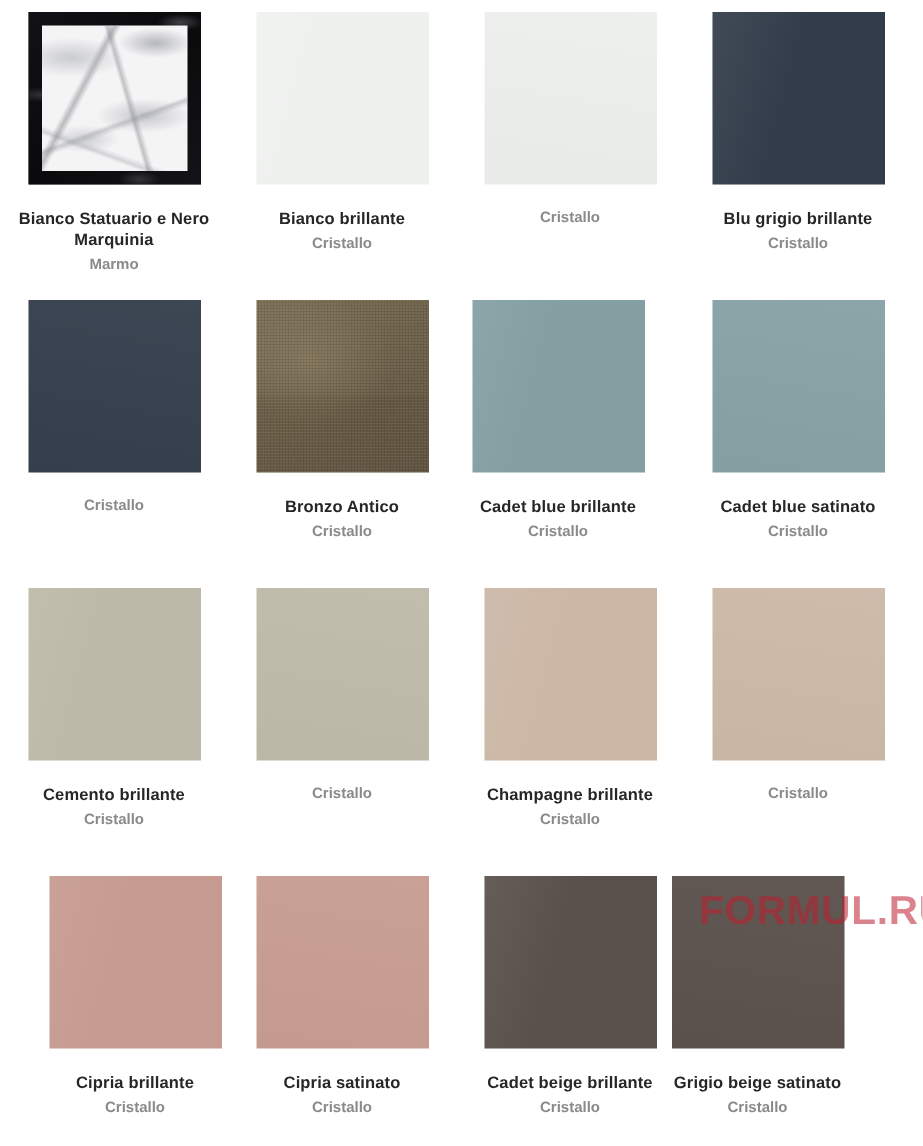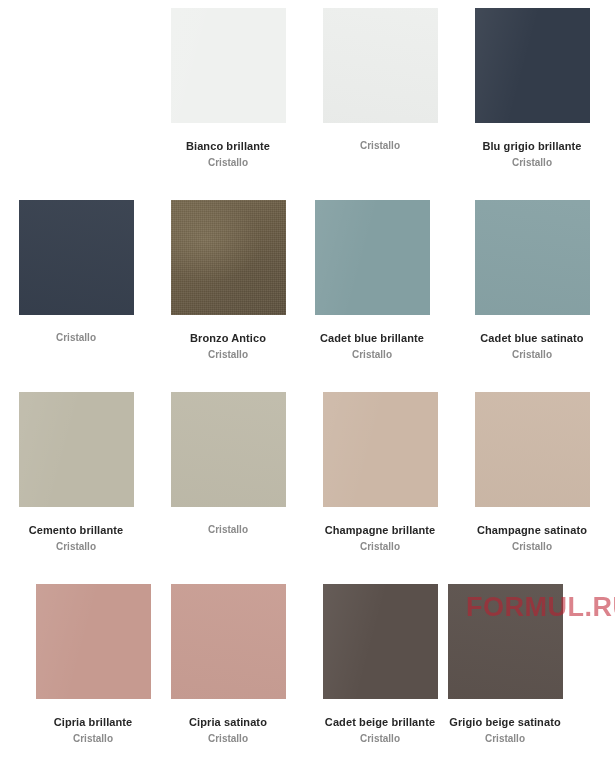--- a/index.html
+++ b/index.html
@@ -112,20 +112,30 @@
     color:rgba(190,30,45,.55);
     pointer-events:none;
     white-space:nowrap;
     font-family:"Liberation Sans","DejaVu Sans",sans-serif;
   }
 </style>
 </head>
 <body>
 
 <div id="grid">
+    <div class="cell" style="left: 0px; top: 8px;">
+      <div class="swatch marble">
+        <div class="blk"></div>
+        <div class="inner"></div>
+      </div>
+      <div class="cap">
+        <span class="t">Bianco Statuario e Nero Marquinia</span>
+        <span class="s">Marmo</span>
+      </div>
+    </div>
     <div class="cell" style="left: 152px; top: 8px;">
       <div class="swatch gloss" style="background: rgb(239, 241, 239);"></div>
       <div class="cap">
         <span class="t">Bianco brillante</span>
         <span class="s">Cristallo</span>
       </div>
     </div>
     <div class="cell" style="left: 304px; top: 8px;">
       <div class="swatch satin" style="background: rgb(237, 239, 237);"></div>
       <div class="cap">
@@ -182,25 +192,24 @@
     <div class="cell" style="left: 304px; top: 392px;">
       <div class="swatch gloss" style="background: rgb(204, 183, 166);"></div>
       <div class="cap">
         <span class="t">Champagne brillante</span>
         <span class="s">Cristallo</span>
       </div>
     </div>
     <div class="cell" style="left: 456px; top: 392px;">
       <div class="swatch satin" style="background: rgb(205, 185, 168);"></div>
       <div class="cap">
-        <span class="t">Champagne satinato</span>
-        <span class="s">Cristallo</span>
-      </div>
-    </div>
-    <div class="cell" style="left: 17px; top: 584px;">
+        <span class="s">Cristallo</span>
+      </div>
+    </div>
+    <div class="cell" style="left: 0px; top: 584px; padding-left: 14px;">
       <div class="swatch gloss" style="background: rgb(198, 154, 144);"></div>
       <div class="cap">
         <span class="t">Cipria brillante</span>
         <span class="s">Cristallo</span>
       </div>
     </div>
     <div class="cell" style="left: 152px; top: 584px;">
       <div class="swatch satin" style="background: rgb(200, 157, 147);"></div>
       <div class="cap">
         <span class="t">Cipria satinato</span>

